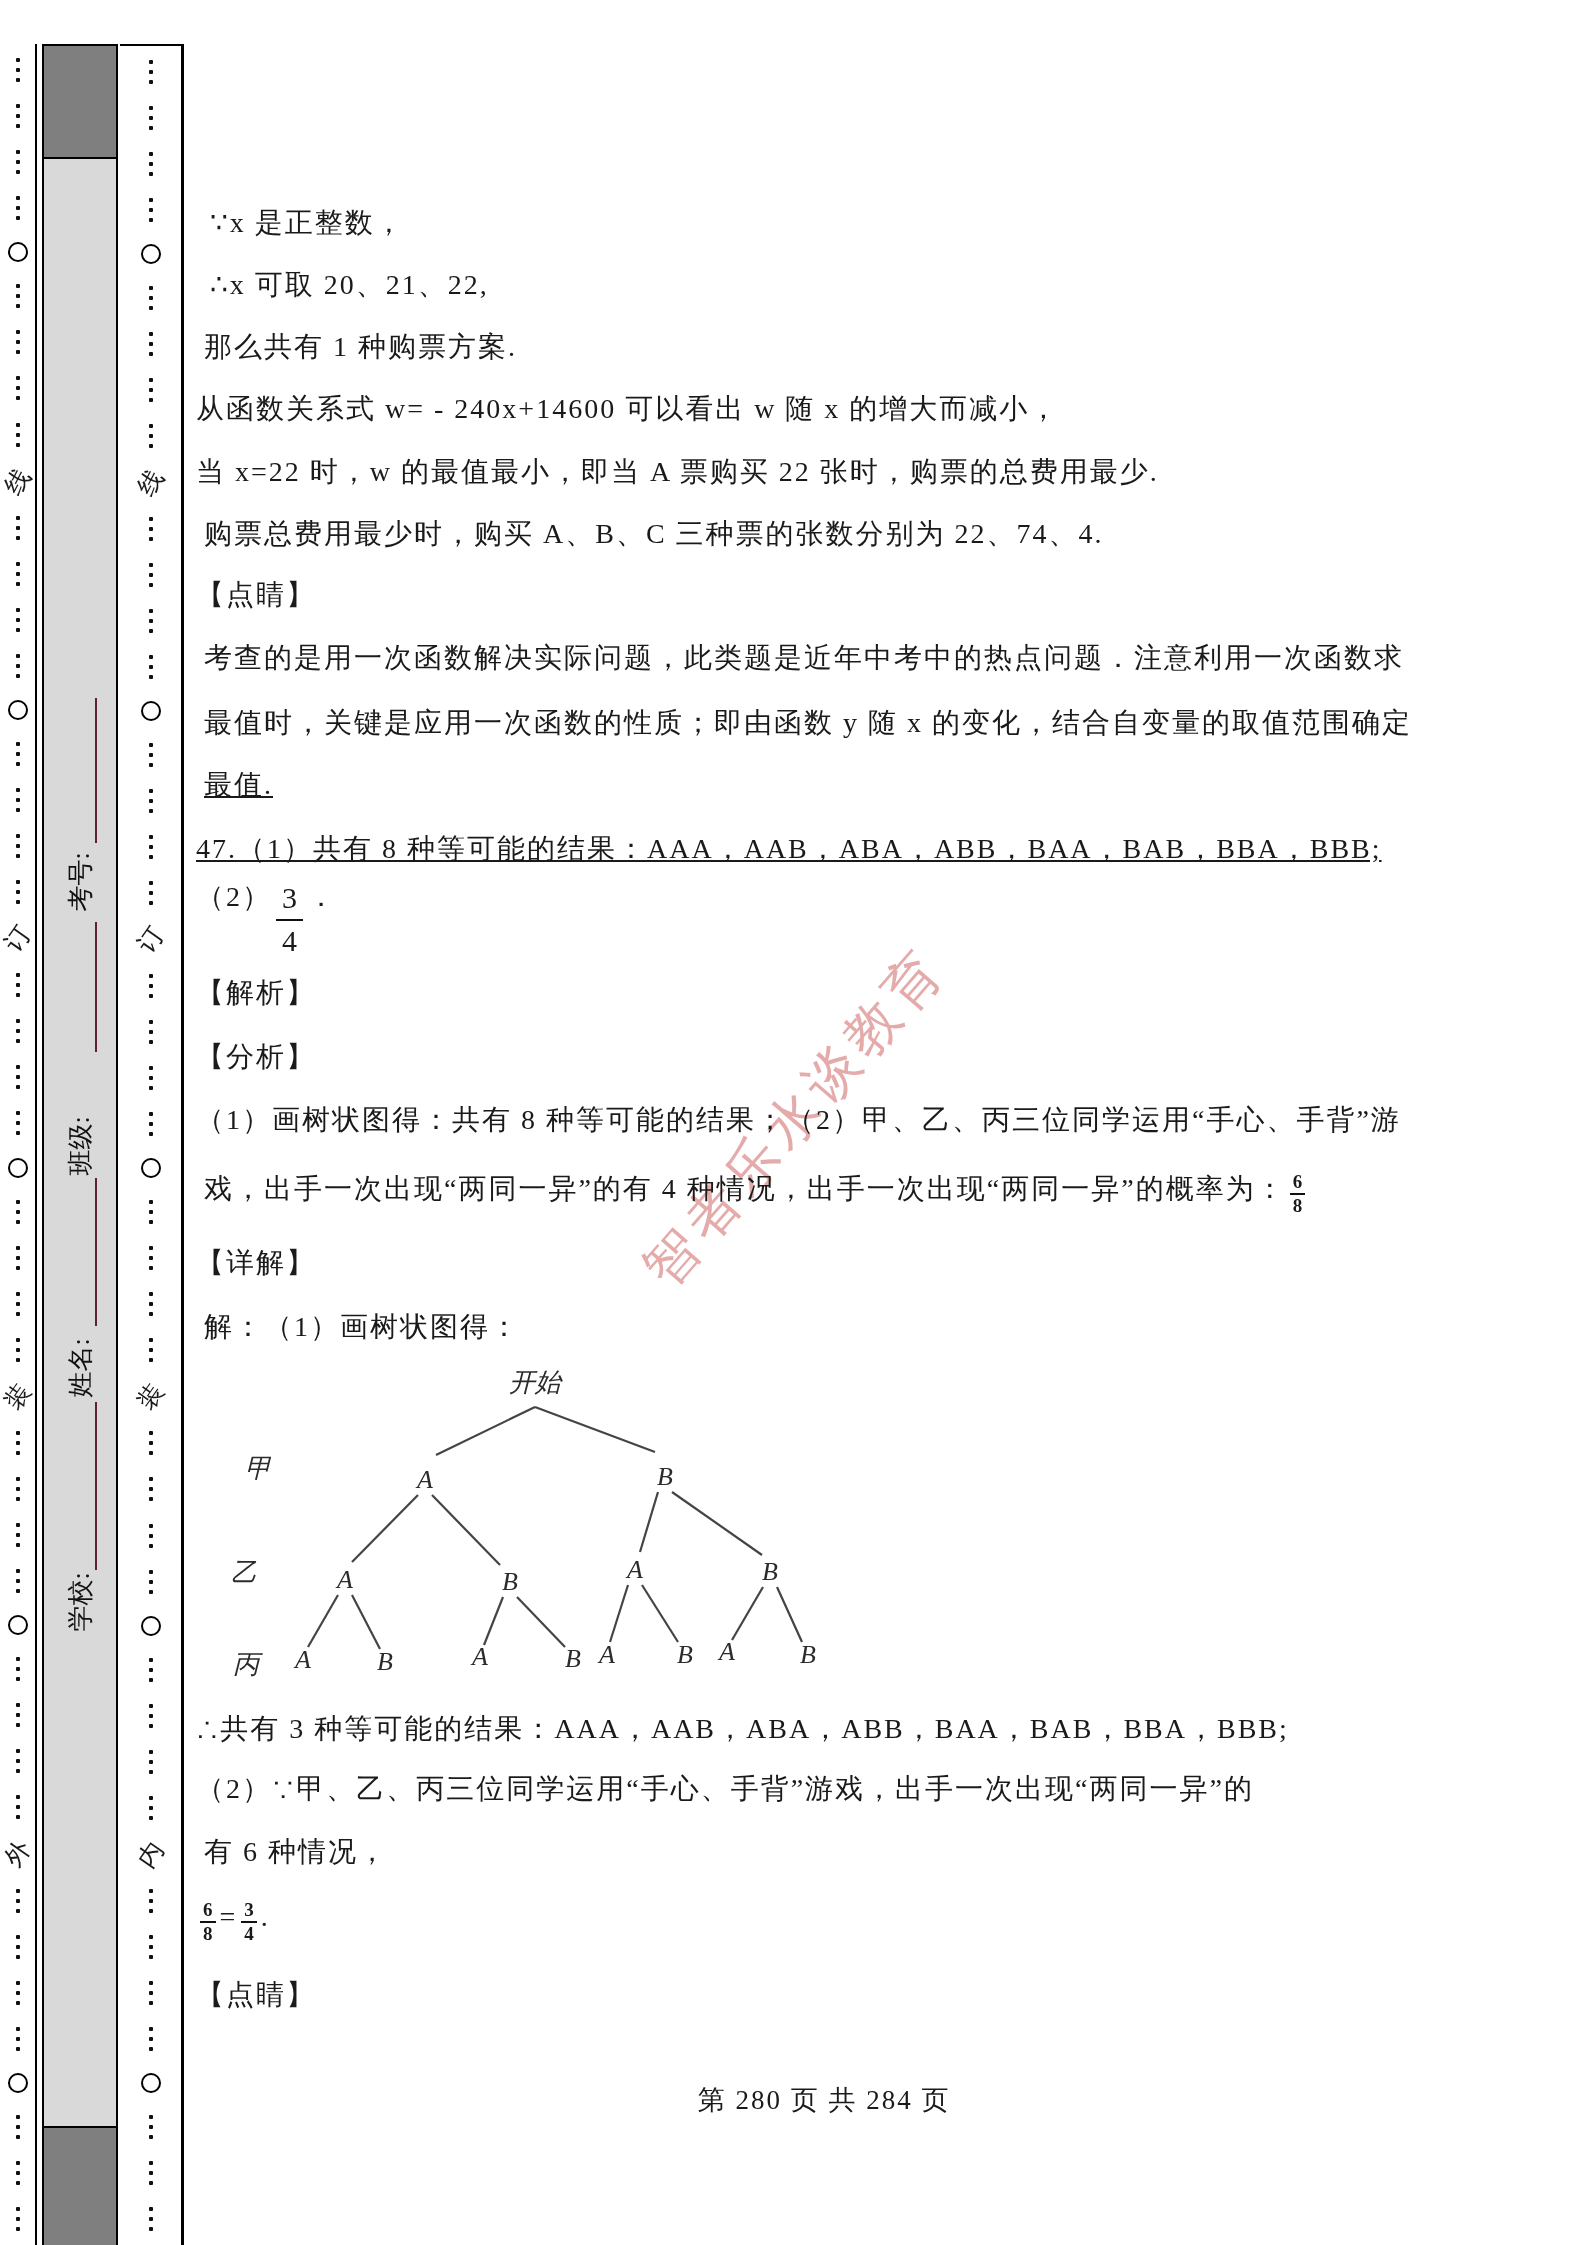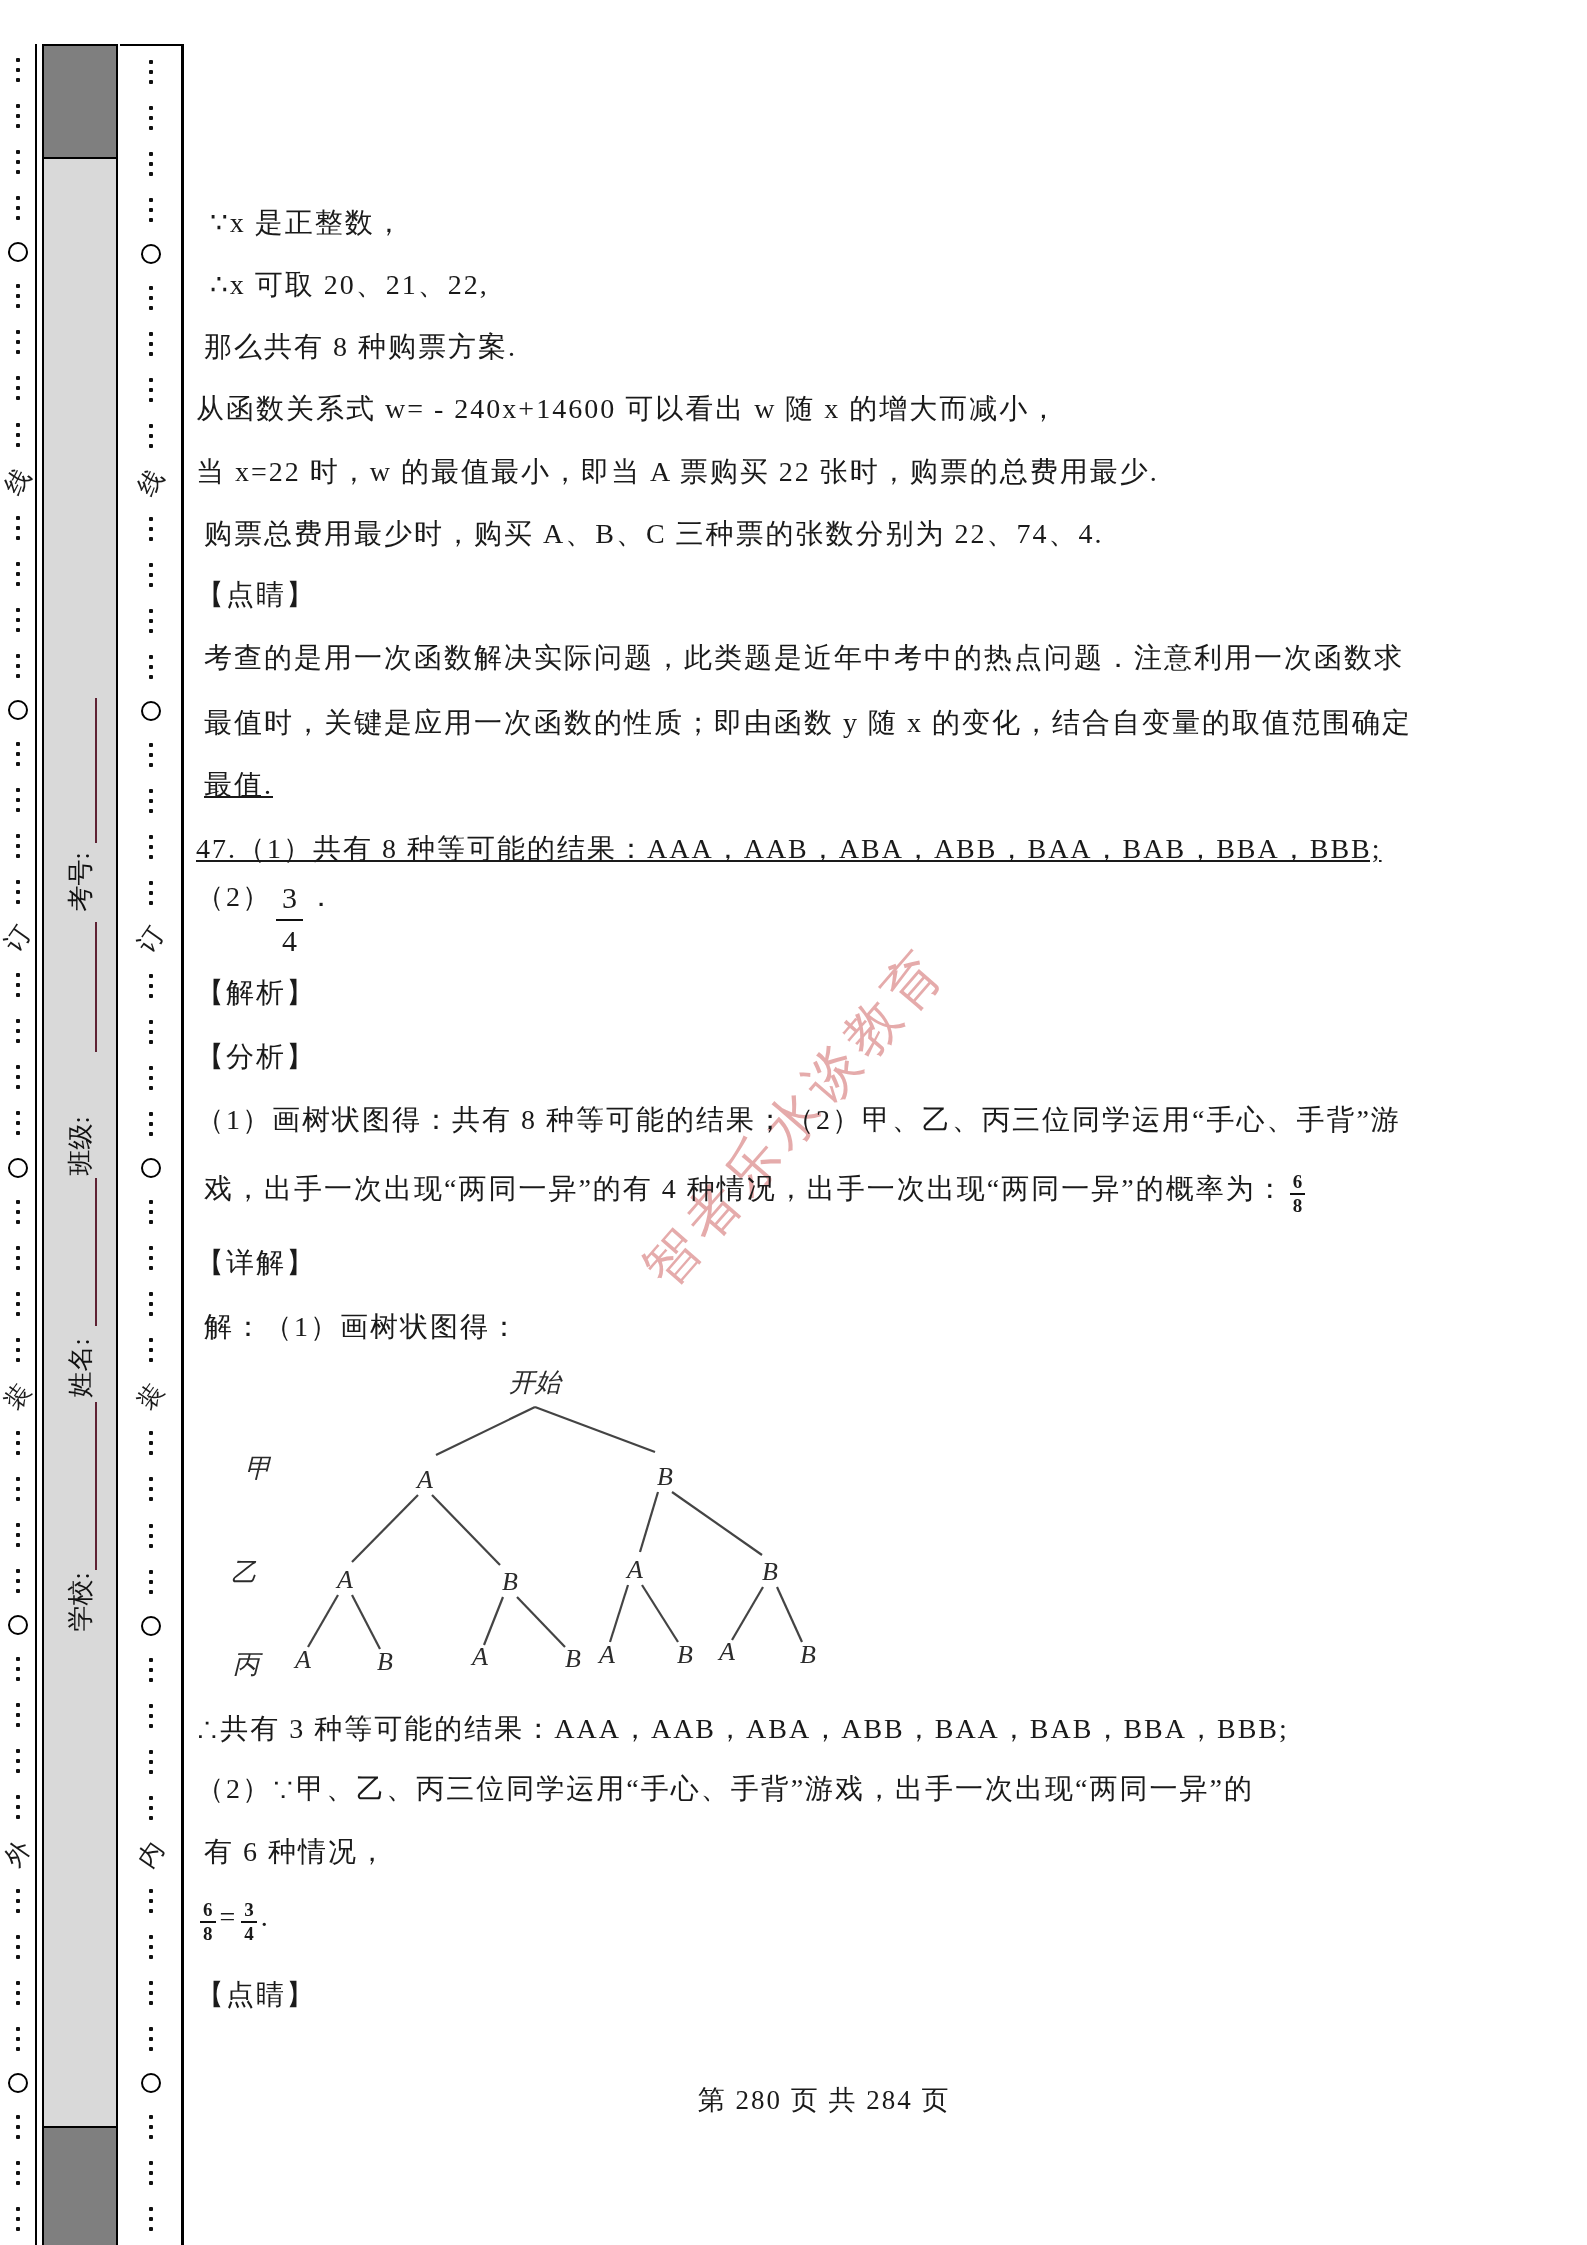--- a/index.html
+++ b/index.html
@@ -468,21 +468,21 @@
         <i></i>
         <i></i>
       </div>
     </div>
 
   <div class="watermark" style="color: rgb(208, 104, 104);">智者乐水谈教育</div>
 
   <div id="content">
       <div class="line" style="top: 206px; left: 210px;"><span>∵x 是正整数，</span></div>
       <div class="line" style="top: 268px; left: 210px;"><span>∴x 可取 20、21、22,</span></div>
-      <div class="line" style="top: 330px; left: 204px;"><span>那么共有 8 种购票方案.</span></div>
+      <div class="line" style="top: 330px; left: 204px;"><span>那么共有 1 种购票方案.</span></div>
       <div class="line" style="top: 392px; left: 196px;"><span>从函数关系式 w= - 240x+14600 可以看出 w 随 x 的增大而减小，</span></div>
       <div class="line" style="top: 455px; left: 196px;"><span>当 x=22 时，w 的最值最小，即当 A 票购买 22 张时，购票的总费用最少.</span></div>
       <div class="line" style="top: 517px; left: 204px;"><span>购票总费用最少时，购买 A、B、C 三种票的张数分别为 22、74、4.</span></div>
       <div class="line" style="top: 578px; left: 196px;"><span>【点睛】</span></div>
       <div class="line" style="top: 641px; left: 204px;"><span>考查的是用一次函数解决实际问题，此类题是近年中考中的热点问题．注意利用一次函数求</span></div>
       <div class="line" style="top: 706px; left: 204px;"><span>最值时，关键是应用一次函数的性质；即由函数 y 随 x 的变化，结合自变量的取值范围确定</span></div>
       <div class="line" style="top: 768px; left: 204px; text-decoration: underline;"><span>最值.</span></div>
       <div class="line" style="top: 832px; left: 196px; text-decoration: underline;"><span>47.（1）共有 8 种等可能的结果：AAA，AAB，ABA，ABB，BAA，BAB，BBA，BBB;</span></div>
       <div class="line" style="top: 880px; left: 196px;"><span>（2）</span><span class="frac frac-b"><span class="n">3</span><span class="d">4</span></span><span>．</span></div>
       <div class="line" style="top: 976px; left: 196px;"><span>【解析】</span></div>

